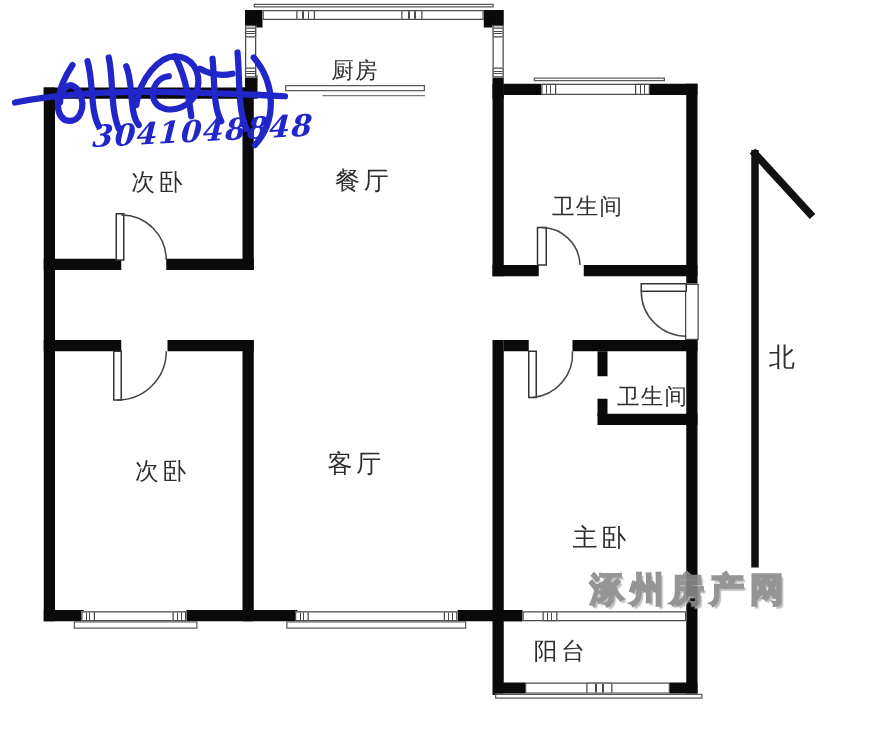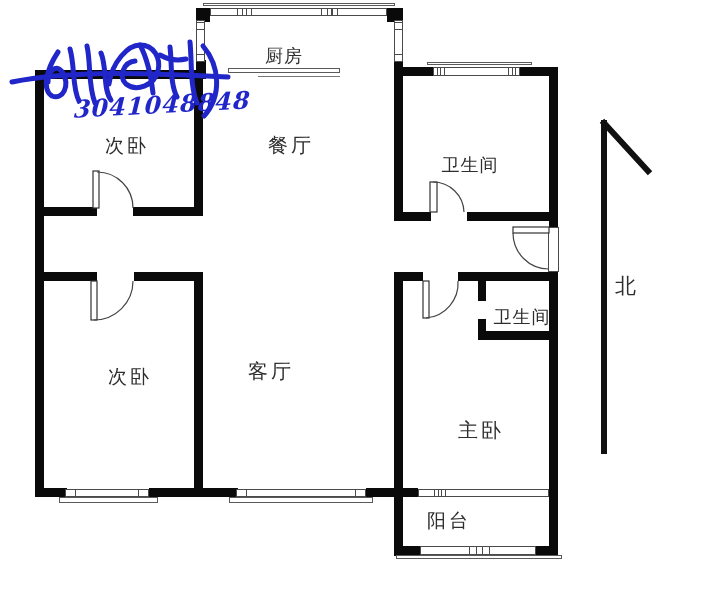--- a/index.html
+++ b/index.html
@@ -109,21 +109,21 @@
     <div class="thinline" style="left:258px;top:76px;width:82px;height:1px"></div>
 
     <div class="win" style="left:548px;top:227px;width:11px;height:45px"></div>
   </div>
 
   <div class="room-label f18" style="left:284px;top:56px">厨房</div>
   <div class="room-label f20" style="left:291px;top:145px">餐厅</div>
   <div class="room-label f19" style="left:127px;top:146px">次卧</div>
   <div class="room-label f18" style="left:470px;top:165px">卫生间</div>
   <div class="room-label f19" style="left:130px;top:377px">次卧</div>
-  <div class="room-label f20" style="left:271px;top:371px">客厅</div>
+  <div class="room-label f20" style="left:285px;top:371px">客厅</div>
   <div class="room-label f20" style="left:481px;top:430px">主卧</div>
   <div class="room-label f18" style="left:522px;top:317px">卫生间</div>
   <div class="room-label f19" style="left:449px;top:521px">阳台</div>
   <div id="north-label">北</div>
 
   <svg id="svg-overlay" width="705" height="600" viewBox="0 0 705 600">
 
     <g fill="#ffffff" stroke="#333333" stroke-width="1.2">
       <rect x="93" y="171" width="6" height="37"></rect>
       <rect x="91" y="281" width="6" height="39"></rect>
@@ -153,15 +153,16 @@
       <path d="M 101 53 C 107 67 103 90 111 100"></path>
       <path d="M 109 84 C 112 62 128 45 140 45 C 154 45 161 58 158 71 C 154 86 136 92 126 84 C 118 76 124 62 135 61"></path>
       <path d="M 140 45 C 147 58 151 76 153 93"></path>
       <path d="M 160 55 C 169 60 177 61 186 59"></path>
       <path d="M 170 47 C 172 64 170 84 177 97"></path>
       <path d="M 190 42 C 192 63 190 86 197 103"></path>
       <path d="M 203 46 C 220 66 222 96 204 116"></path>
     </g>
   </svg>
 
+  <div class="gray-wm" id="wm-site-name">涿州房产网</div>
   <div id="wm-agent-number">3041048848</div>
 
 </div>
 
 </body></html>

